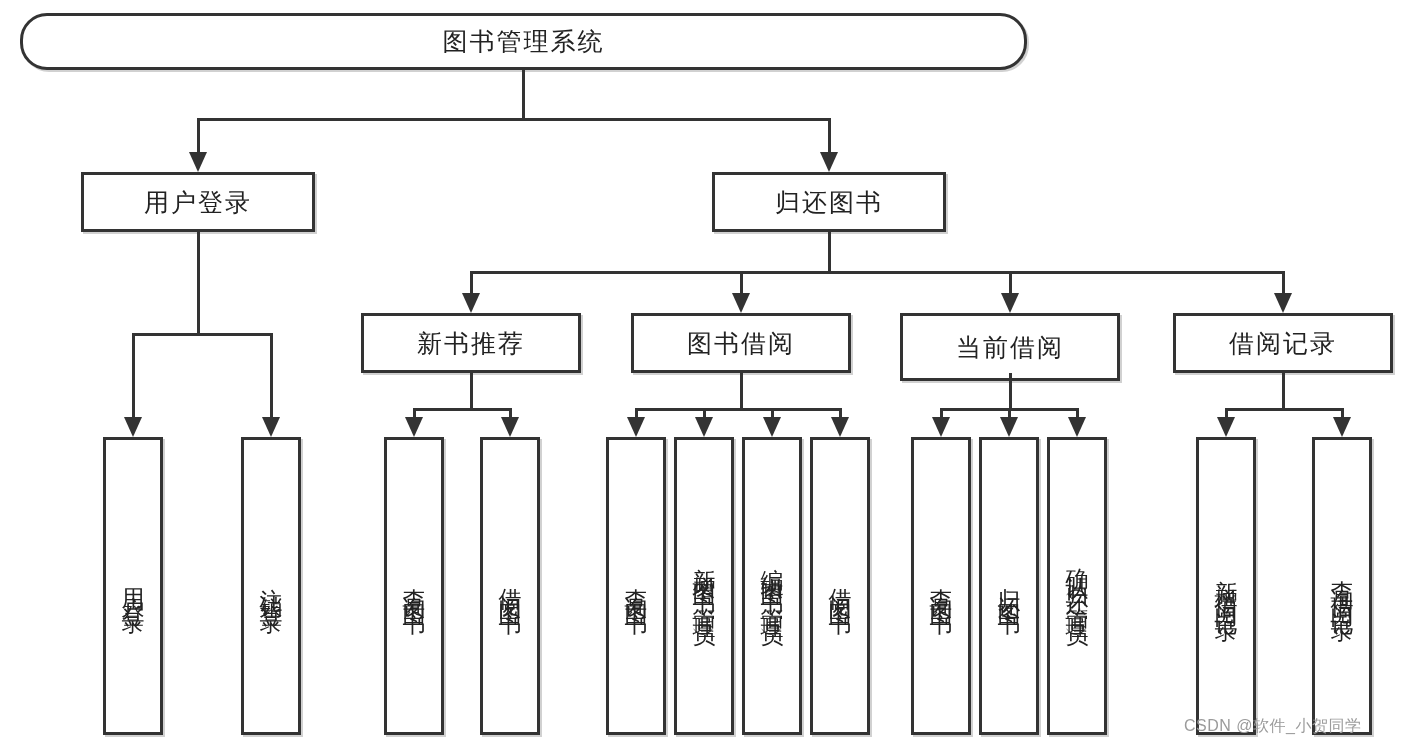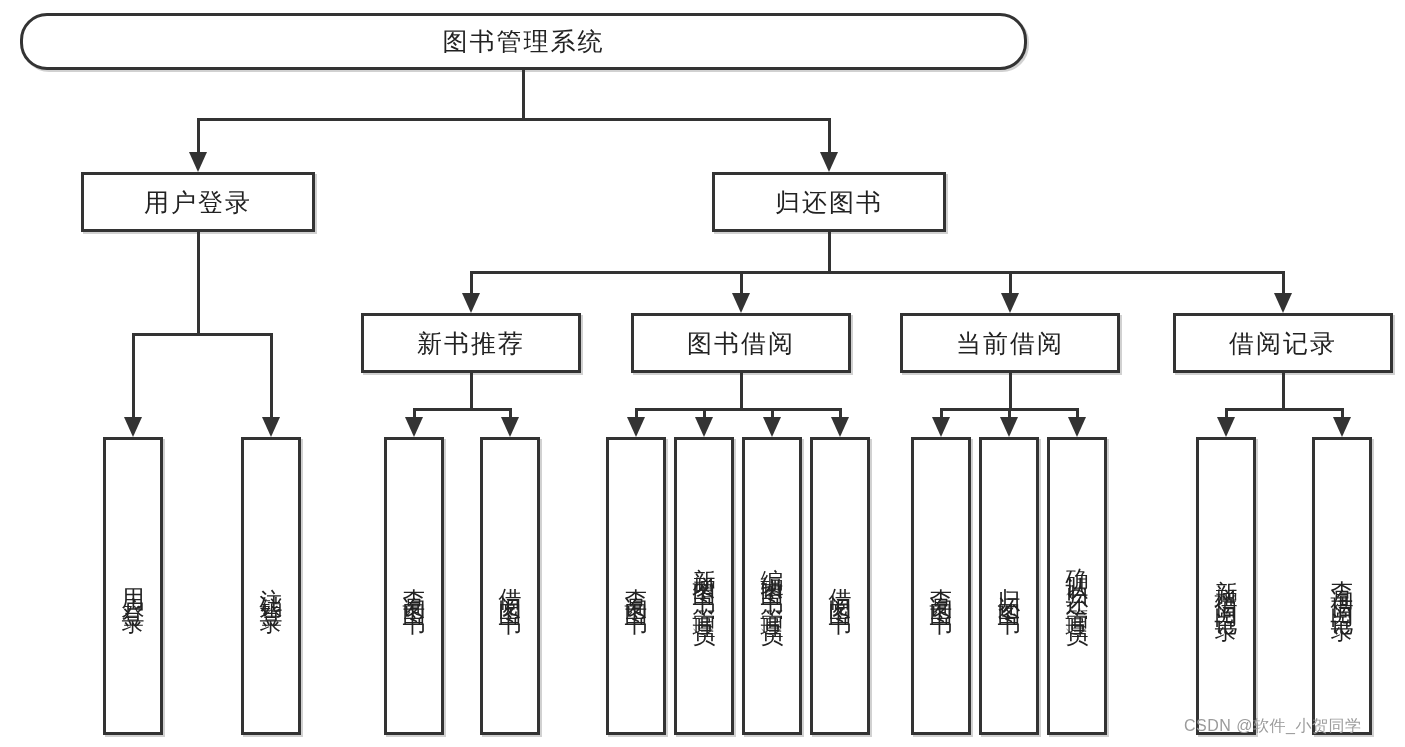--- a/index.html
+++ b/index.html
@@ -97,21 +97,21 @@
   <div class="arrow" style="left:732px;top:293px;"></div>
   <div class="arrow" style="left:1001px;top:293px;"></div>
   <div class="arrow" style="left:1274px;top:293px;"></div>
 
   <div class="node" style="left:361px;top:313px;width:220px;height:60px;">
     <span class="hlabel">新书推荐</span>
   </div>
   <div class="node" style="left:631px;top:313px;width:220px;height:60px;align-items:center;">
     <span class="hlabel">图书借阅</span>
   </div>
-  <div class="node" style="left:900px;top:313px;width:220px;height:60px;">
+  <div class="node" style="left:900px;top:313px;width:220px;height:68px;">
     <span class="hlabel">当前借阅</span>
   </div>
   <div class="node" style="left:1173px;top:313px;width:220px;height:60px;">
     <span class="hlabel">借阅记录</span>
   </div>
 
   <div class="vline" style="left:470px;top:373px;height:35px;"></div>
   <div class="vline" style="left:740px;top:373px;height:35px;"></div>
   <div class="vline" style="left:1009px;top:373px;height:35px;"></div>
   <div class="vline" style="left:1282px;top:373px;height:35px;"></div>

